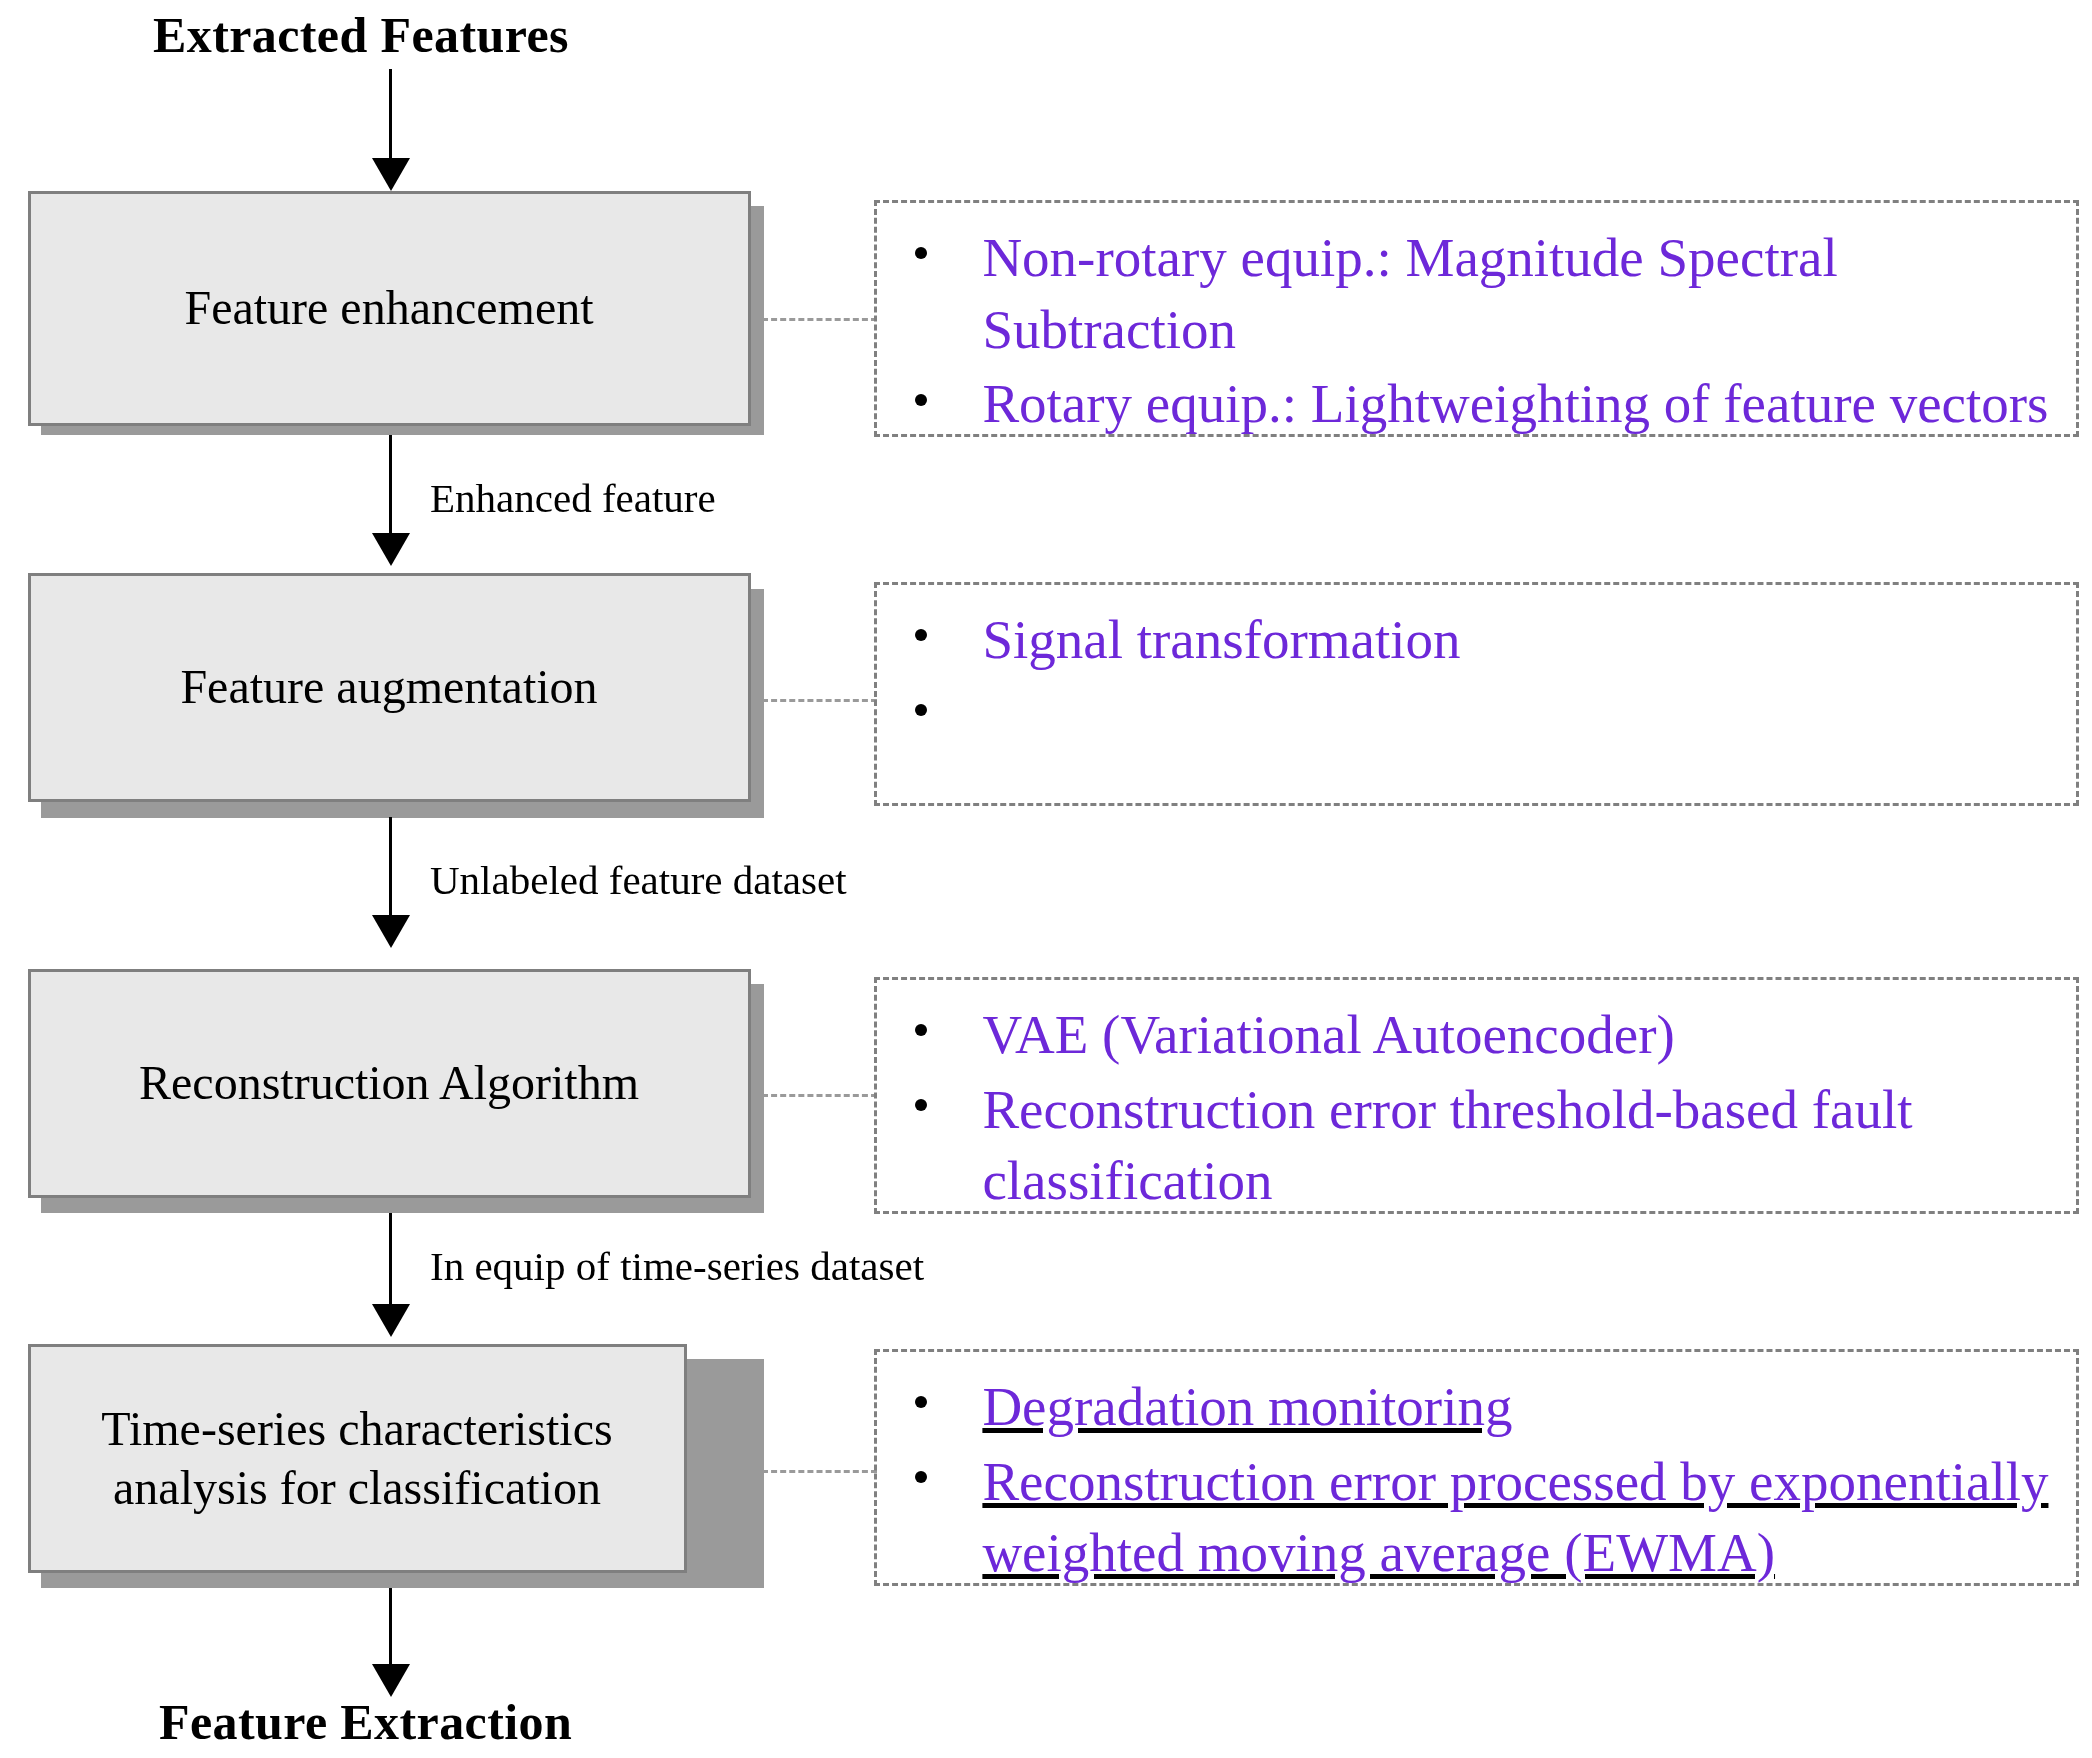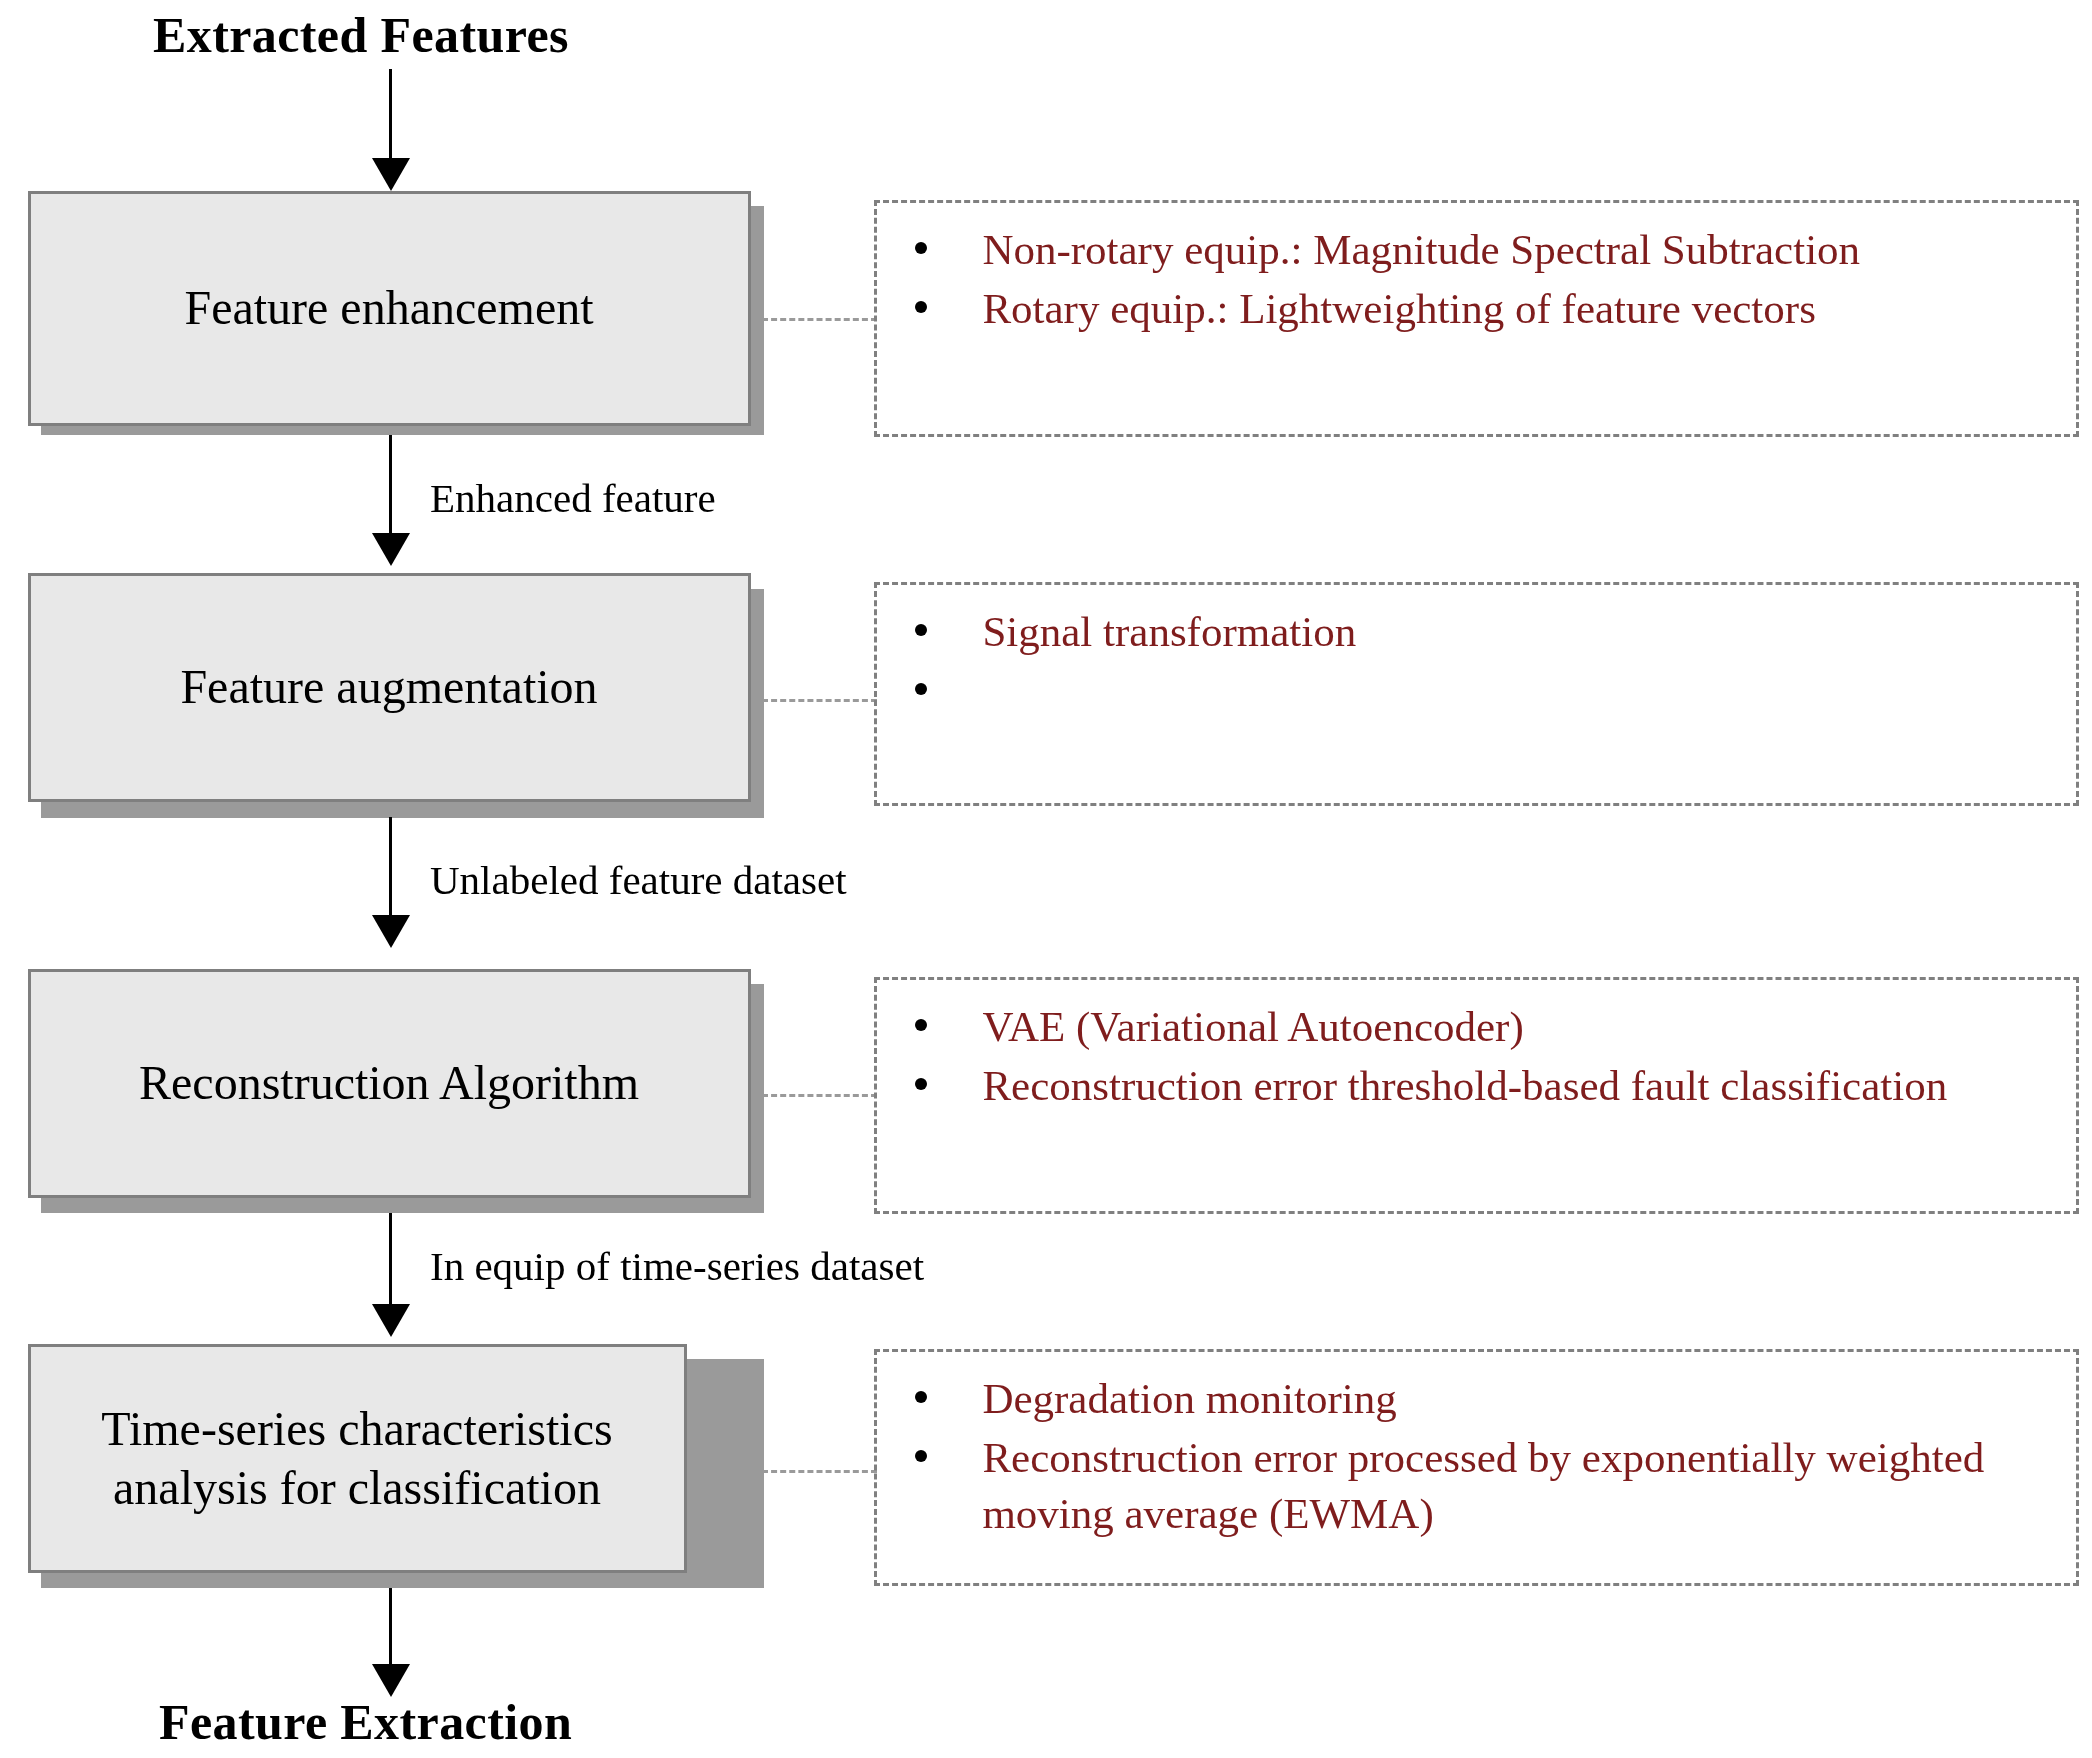--- a/index.html
+++ b/index.html
@@ -63,25 +63,25 @@
     background: transparent;
     padding: 19px 15.5px 19px 22.4px;
   }
   .note-list {
     list-style: none;
     margin: 0;
     padding: 0;
   }
   .note-item {
     position: relative;
-    font-size: 43px;
+    font-size: 55px;
     line-height: 1.30;
     padding-left: 83px;
     margin: 0 0 3.4px 0;
-    color: #7f1d1d;
+    color: #6d28d9;
   }
   .note-item:last-child { margin-bottom: 0; }
   .note-item .bullet {
     position: absolute;
     left: 15.5px;
     top: 0.46em;
     width: 12px;
     height: 12px;
     background: #000;
     border-radius: 50%;
@@ -197,21 +197,21 @@
   <div class="arrow-head" style="left:372px; top:1304px;"></div>
   <div class="arrow-label" style="left:430px; top:1246px;">In equip of time-series dataset</div>
 
   <div class="proc-shadow" style="left:41px; top:1359px; width:723px; height:229px;"></div>
   <div class="proc-box" style="left:27.5px; top:1344px; width:659px; height:229px;">
     <span>Time-series characteristics analysis for classification</span>
   </div>
 
   <div class="connector" style="left:762px; top:1470px; width:115px;"></div>
 
-  <div class="note-box" style="left:874px; top:1349px; width:1205px; height:237px;">
+  <div class="note-box" style="left:874px; top:1349px; width:1205px; height:237px;text-decoration:underline;">
     <ul class="note-list">
       <li class="note-item">
         <span class="bullet"></span>
         <span>Degradation monitoring</span>
       </li>
       <li class="note-item">
         <span class="bullet"></span>
         <span>Reconstruction error processed by exponentially weighted moving average (EWMA)</span>
       </li>
     </ul>

